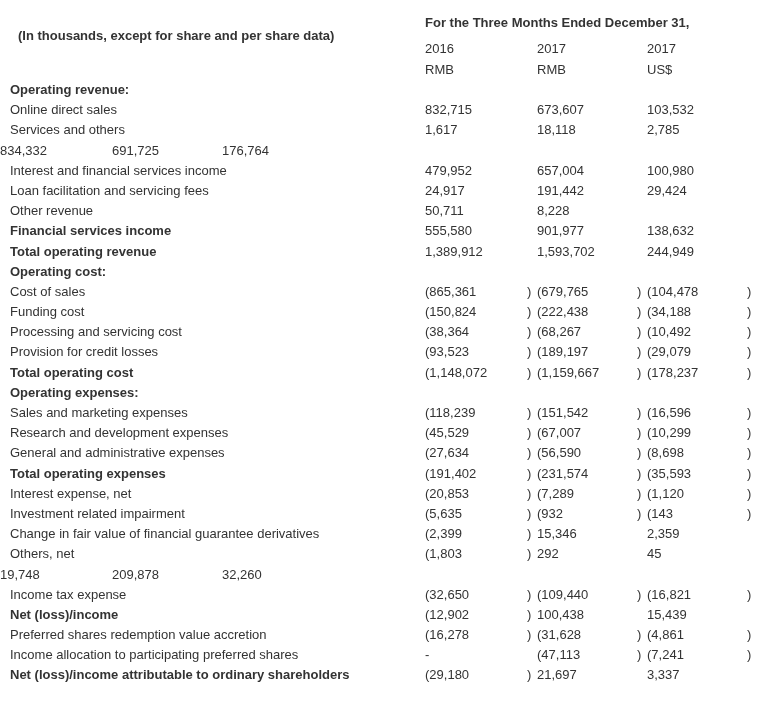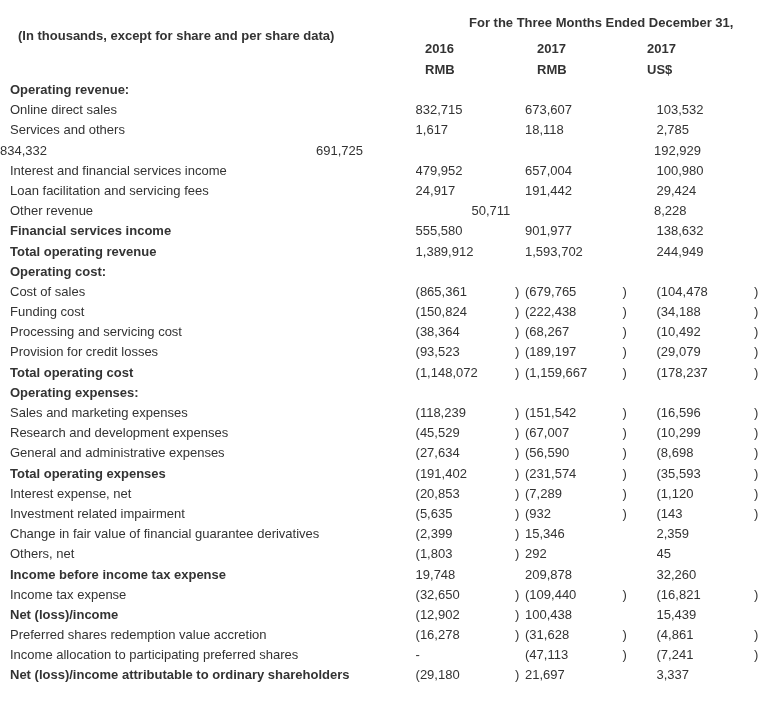--- a/index.html
+++ b/index.html
@@ -40,49 +40,47 @@
     position: absolute;
     left: 425px;
     top: 15px;
     width: 339px;
   }
   .period-title {
     font-weight: bold;
     white-space: nowrap;
     line-height: 16px;
     margin-bottom: 7px;
-    margin-left: 44px;
   }
   .head-cols {
     display: flex;
-    font-weight: bold;
+    font-weight: normal;
     line-height: 21px;
   }
   .head-cols .hc1 { width: 112px; }
   .head-cols .hc2 { width: 110px; }
   .head-cols .hc3 { width: 110px; }
   
   .rows { position: absolute; top: 80px; left: 0; width: 764px; }
   .row {
     display: flex;
     height: 20.2px;
     line-height: 20.2px;
     white-space: nowrap;
-    justify-content: space-between;
   }
   .row .label {
     width: 425px;
     padding-left: 10px;
     overflow: hidden;
   }
   .row.bold .label { font-weight: bold; }
   .col { display: flex; }
   .col.c1 { width: 112px; }
   .col.c2 { width: 110px; }
-  .col.c3 { width: 110px; margin-left: 24px; }
+  .col.c3 { width: 110px; }
   .num { flex: 1 1 auto; overflow: hidden; }
   .paren { flex: 0 0 10px; width: 10px; }
 </style>
 </head>
 <body>
 
 <div class="sheet">
   <div class="head">
     <div class="units-note">(In thousands, except for share and per share data)</div>
     <div class="head-right">
@@ -148,21 +146,21 @@
       <div class="row bold">
         <div class="col c1">
           <span class="num">834,332</span>
           <span class="paren"></span>
         </div>
         <div class="col c2">
           <span class="num">691,725</span>
           <span class="paren"></span>
         </div>
         <div class="col c3">
-          <span class="num">192,929</span>
+          <span class="num">176,764</span>
           <span class="paren"></span>
         </div>
       </div>
       <div class="row">
         <div class="label">Interest and financial services income</div>
         <div class="col c1">
           <span class="num">479,952</span>
           <span class="paren"></span>
         </div>
         <div class="col c2">
@@ -449,21 +447,20 @@
         <div class="col c2">
           <span class="num">292</span>
           <span class="paren"></span>
         </div>
         <div class="col c3">
           <span class="num">45</span>
           <span class="paren"></span>
         </div>
       </div>
       <div class="row bold">
-        <div class="label">Income before income tax expense</div>
         <div class="col c1">
           <span class="num">19,748</span>
           <span class="paren"></span>
         </div>
         <div class="col c2">
           <span class="num">209,878</span>
           <span class="paren"></span>
         </div>
         <div class="col c3">
           <span class="num">32,260</span>

